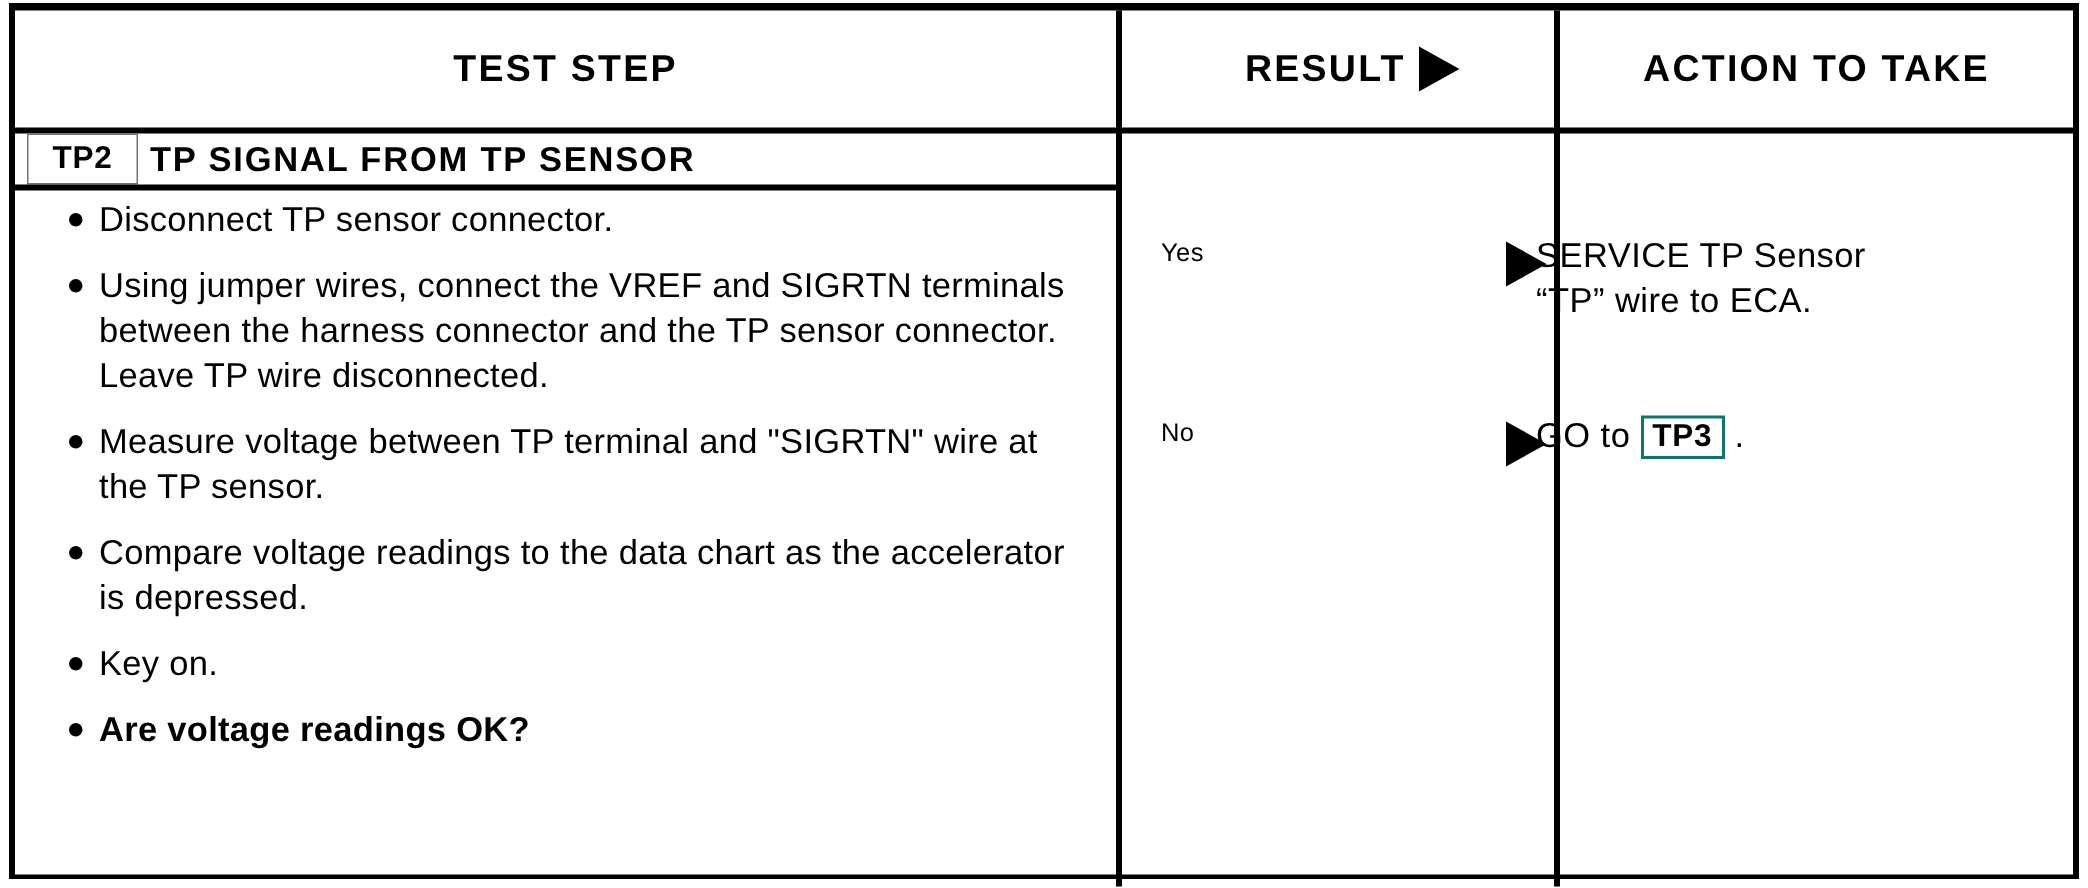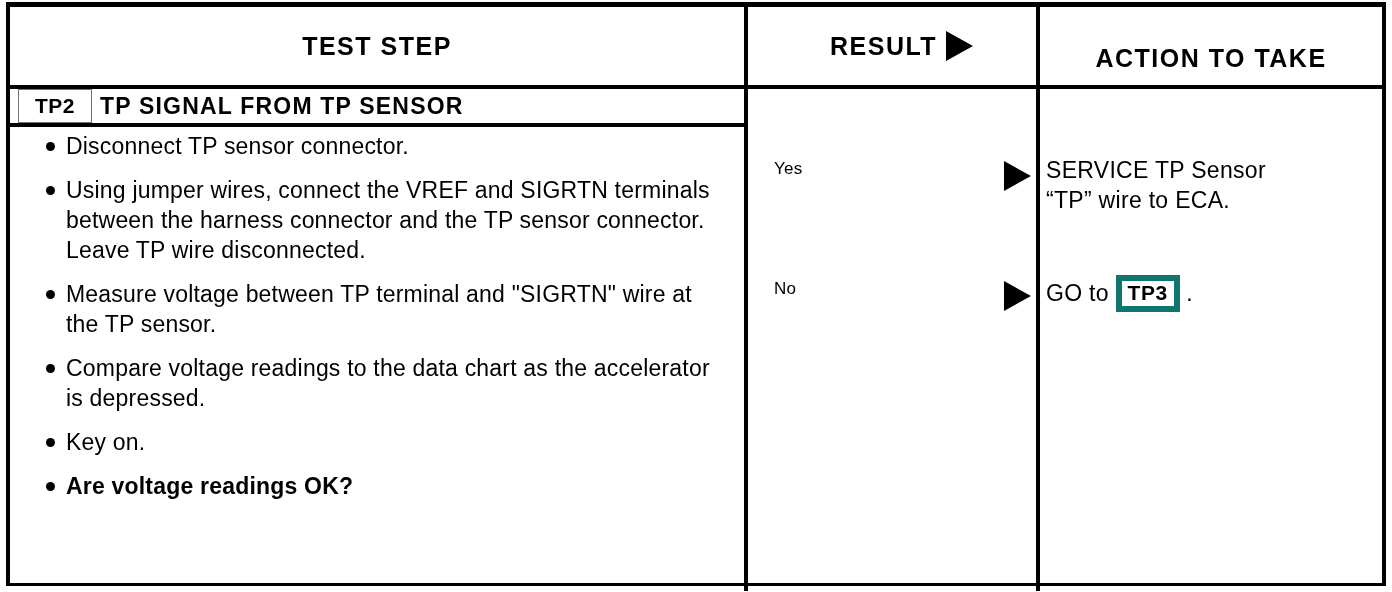--- a/index.html
+++ b/index.html
@@ -89,21 +89,20 @@
   .header-result {
     left: 738px;
     width: 288px;
     justify-content: flex-start;
     padding-left: 82px;
     box-sizing: border-box;
   }
   .header-action {
     left: 1030px;
     width: 342px;
-    margin-top: 12px;
   }
 
   
   .arrow {
     display: inline-block;
     width: 0;
     height: 0;
     border-top: 15px solid transparent;
     border-bottom: 15px solid transparent;
     border-left: 27px solid #000;
@@ -201,41 +200,41 @@
   }
   .result-label {
     position: absolute;
     left: 26px;
     top: 4px;
     font-size: 17px;
     letter-spacing: 0.3px;
   }
   .action-cell {
     position: absolute;
-    left: 1010px;
+    left: 988px;
     width: 342px;
     font-size: 23px;
     line-height: 30px;
     letter-spacing: 0.3px;
   }
   .action-text {
     padding-left: 26px;
     padding-right: 10px;
   }
   .action-line {
     white-space: nowrap;
   }
 
   .row-yes  { top: 148px; }
   .row-no   { top: 268px; }
 
   
   .ref-box {
     display: inline-block;
-    border: 6px solid #0f766e;
+    border: 2px solid #0f766e;
     padding: 0px 6px 1px 6px;
     font-weight: bold;
     font-size: 21px;
     line-height: 24px;
     vertical-align: 1px;
     letter-spacing: 0.5px;
   }
 </style>
 </head>
 <body>

